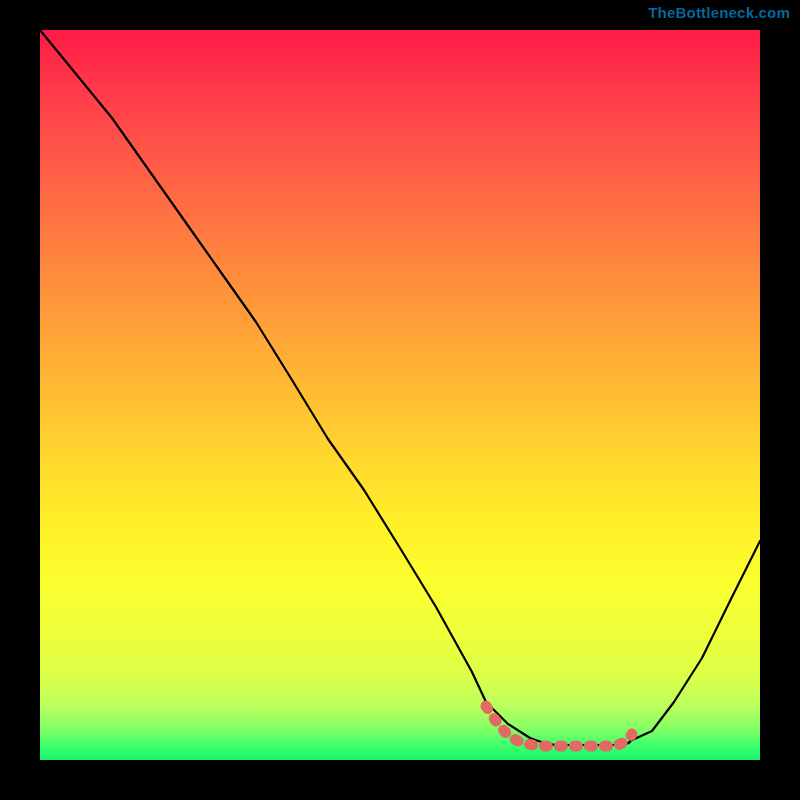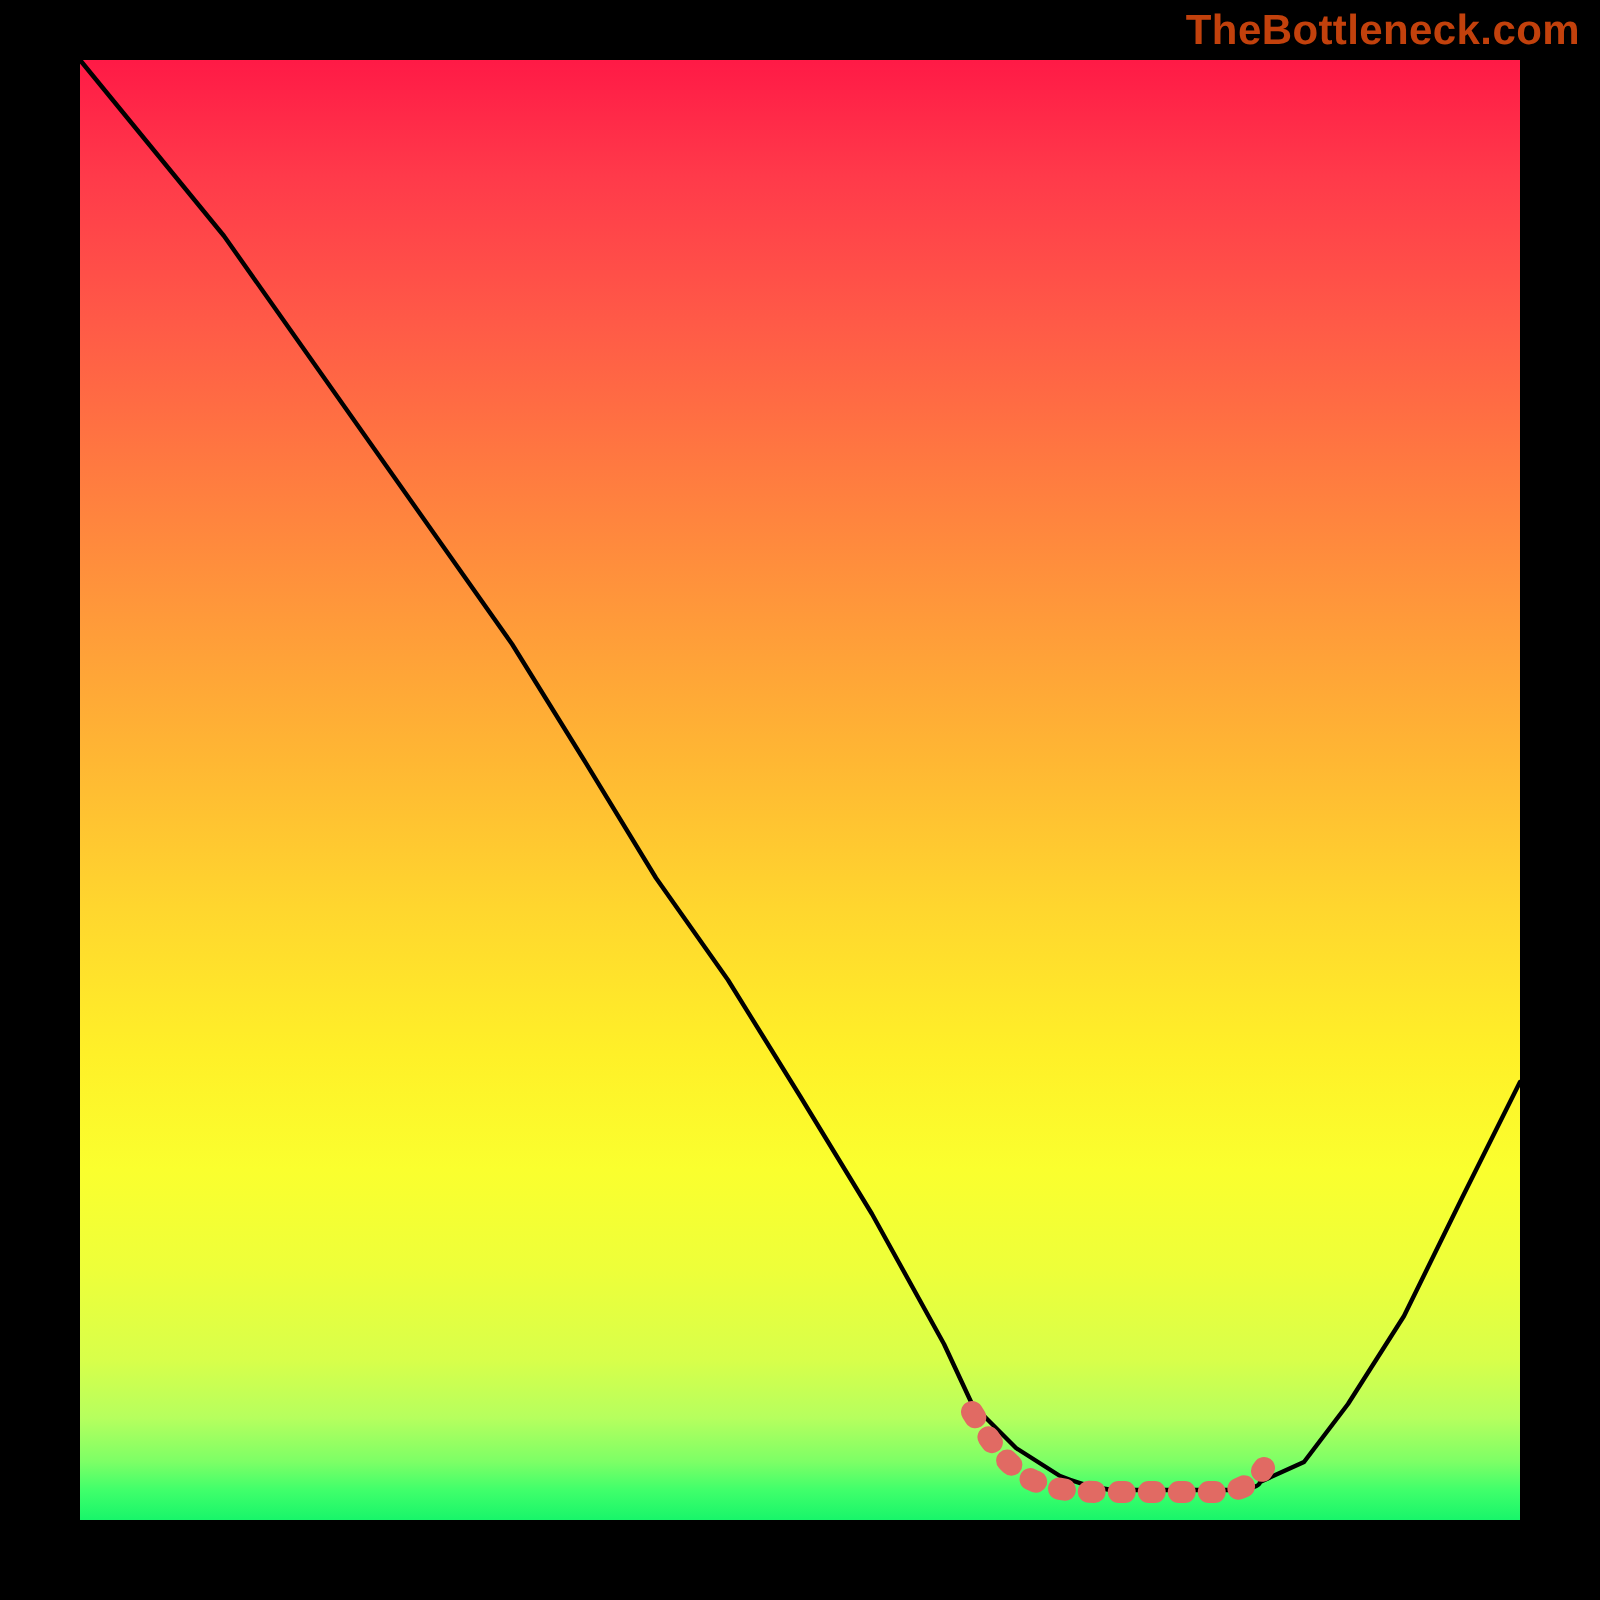--- a/index.html
+++ b/index.html
@@ -14,22 +14,22 @@
   .frame {
     position: relative;
     width: 800px;
     height: 800px;
     background: #000;
   }
   .watermark {
     position: absolute;
     top: 4px;
     right: 10px;
-    color: #c2410c;
-    font-size: 21px;
+    color: #0369a1;
+    font-size: 15px;
     font-weight: bold;
     letter-spacing: 0.2px;
     z-index: 20;
     user-select: none;
   }
   .plot-area {
     position: absolute;
     left: 40px;
     top: 30px;
     width: 720px;

